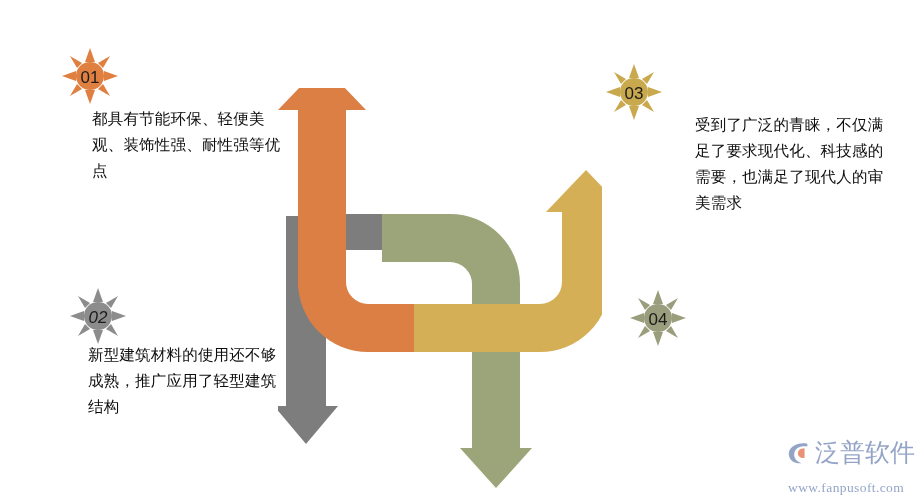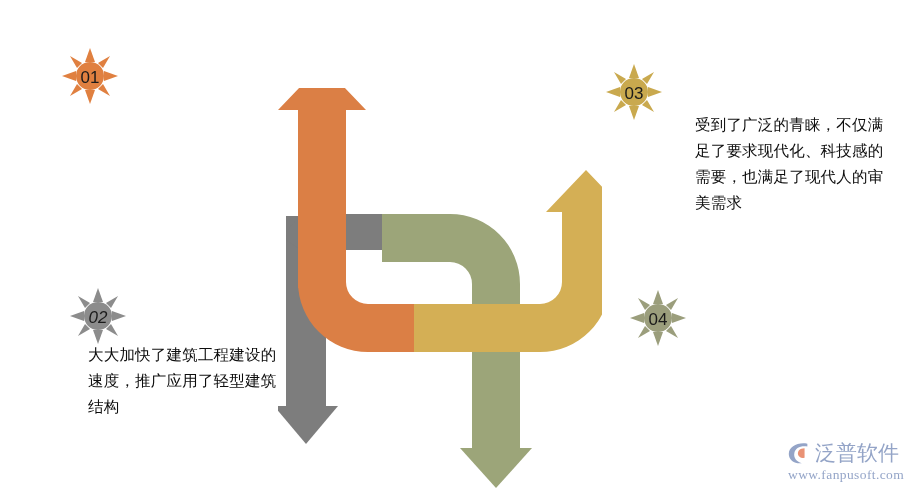--- a/index.html
+++ b/index.html
@@ -76,31 +76,31 @@
     opacity: 0.92;
   }
   #watermark .wm-row {
     display: flex;
     align-items: center;
     gap: 3px;
   }
   #watermark .wm-mark { width: 26px; height: 26px; flex: 0 0 26px; }
   #watermark .wm-name {
     font-family: "DejaVu Sans", sans-serif;
-    font-size: 21px;
+    font-size: 25px;
     color: #8b9dc3;
     letter-spacing: 0px;
     line-height: 24px;
   }
   #watermark .wm-url {
     font-family: "Liberation Serif", serif;
     font-size: 13.5px;
     color: #8b9dc3;
     letter-spacing: 0.4px;
-    margin-top: 1px;
+    margin-top: 14px;
     margin-left: 2px;
     white-space: nowrap;
   }
 </style>
 </head>
 <body>
 
 <div id="canvas">
 
   <div id="arrows">
@@ -337,22 +337,23 @@
         <polygon points="8,8 20,15 15,20"></polygon>
         <polygon points="48,8 41,20 36,15"></polygon>
         <polygon points="8,48 15,36 20,41"></polygon>
         <polygon points="48,48 36,41 41,36"></polygon>
       </g>
       <circle cx="28" cy="28" r="14" fill="#9B9E7C"></circle>
       <text class="badge-num" x="28" y="29">04</text>
     </svg>
   </div>
 
-
-  <div class="text-block" id="text-02">大大加快了建筑工程建设的速度，推广应用了轻型建筑结构</div>
+  <div class="text-block" id="text-01">都具有节能环保、轻便美观、装饰性强、耐性强等优点</div>
+
+  <div class="text-block" id="text-02">新型建筑材料的使用还不够成熟，推广应用了轻型建筑结构</div>
 
   <div class="text-block" id="text-03">受到了广泛的青睐，不仅满足了要求现代化、科技感的需要，也满足了现代人的审美需求</div>
 
 
   <div id="watermark">
     <div class="wm-row">
       <svg class="wm-mark" viewBox="0 0 28 28" xmlns="http://www.w3.org/2000/svg">
         <path d="M23 4 C13 2 3 7 3 15 C3 22 10 26 17 25 C11 23 8 19 9 14 C10 9 15 6 23 7 Z" fill="#8b9dc3"></path>
         <path d="M20 9 C15 9 12 12 13 16 C14 19 17 20 20 19 L20 9 Z" fill="#e8896a"></path>
         <path d="M21 8 L25 8 L25 20 L21 20 Z" fill="#ffffff" opacity="0.0"></path>

